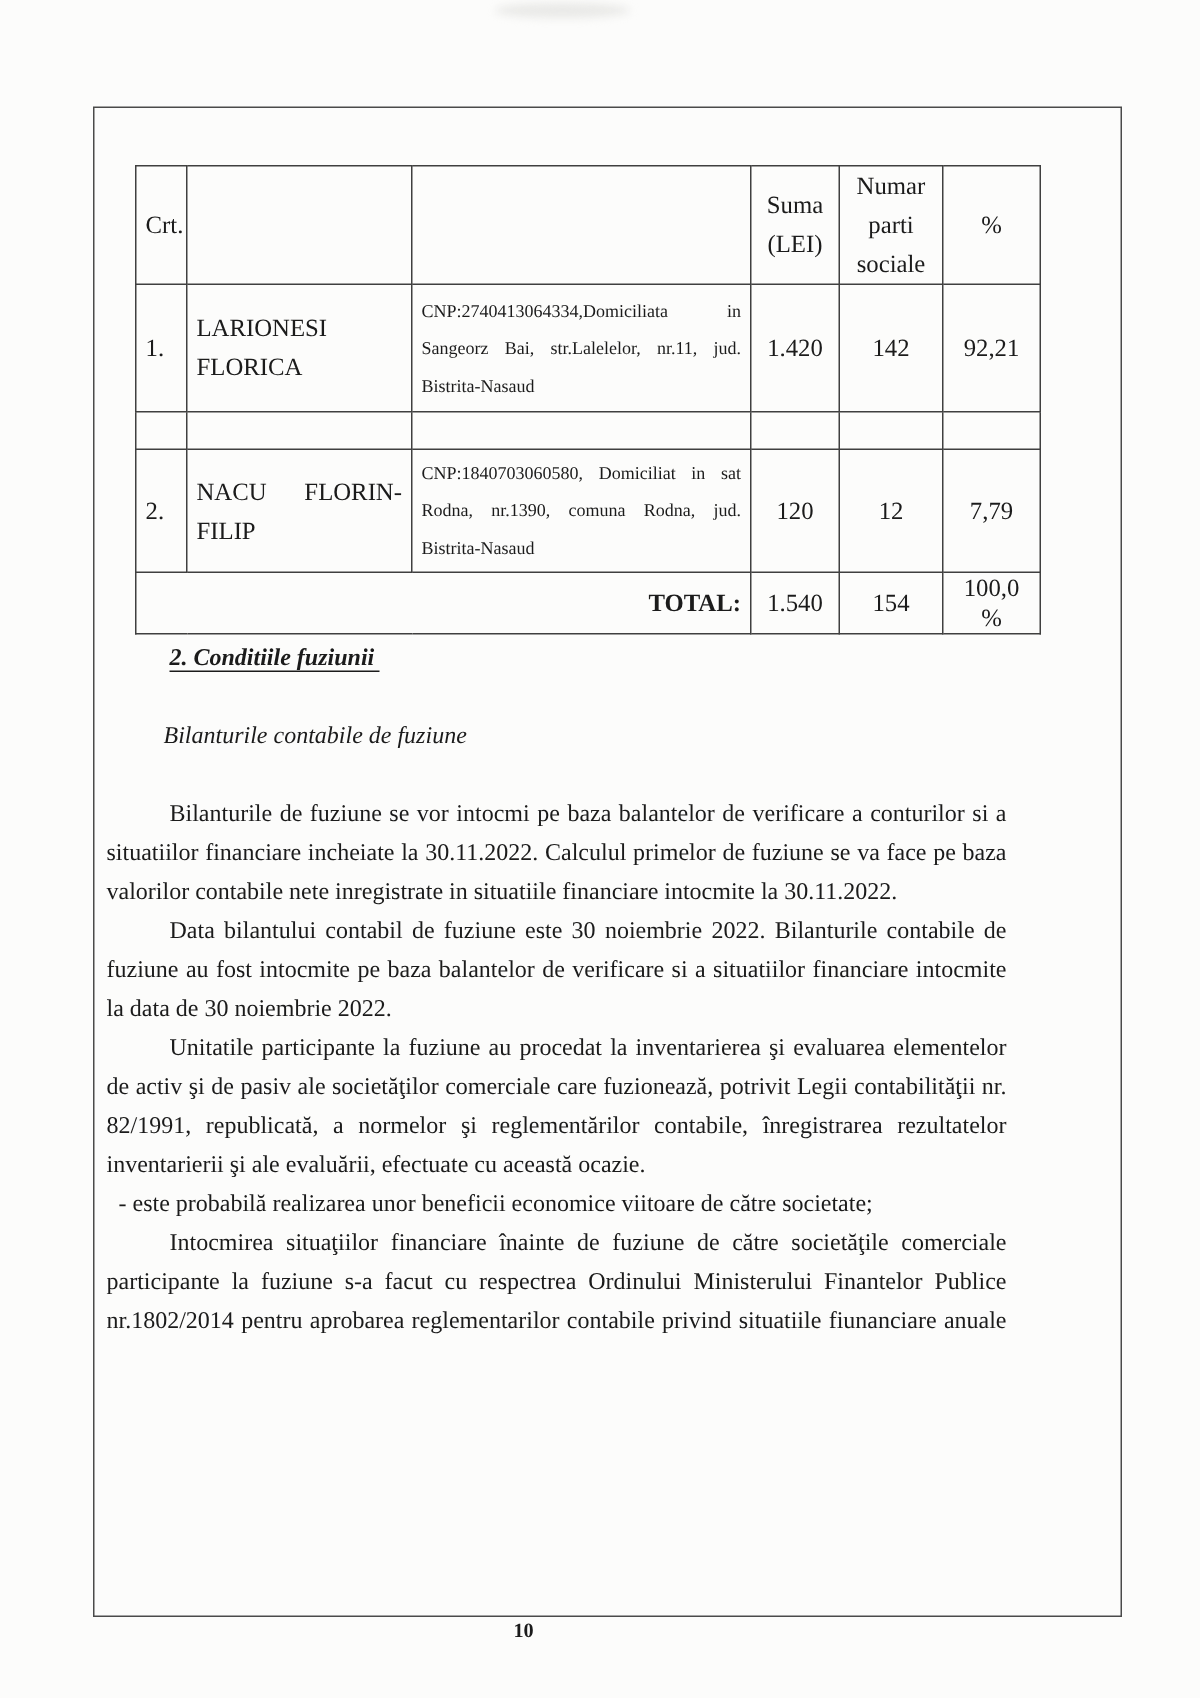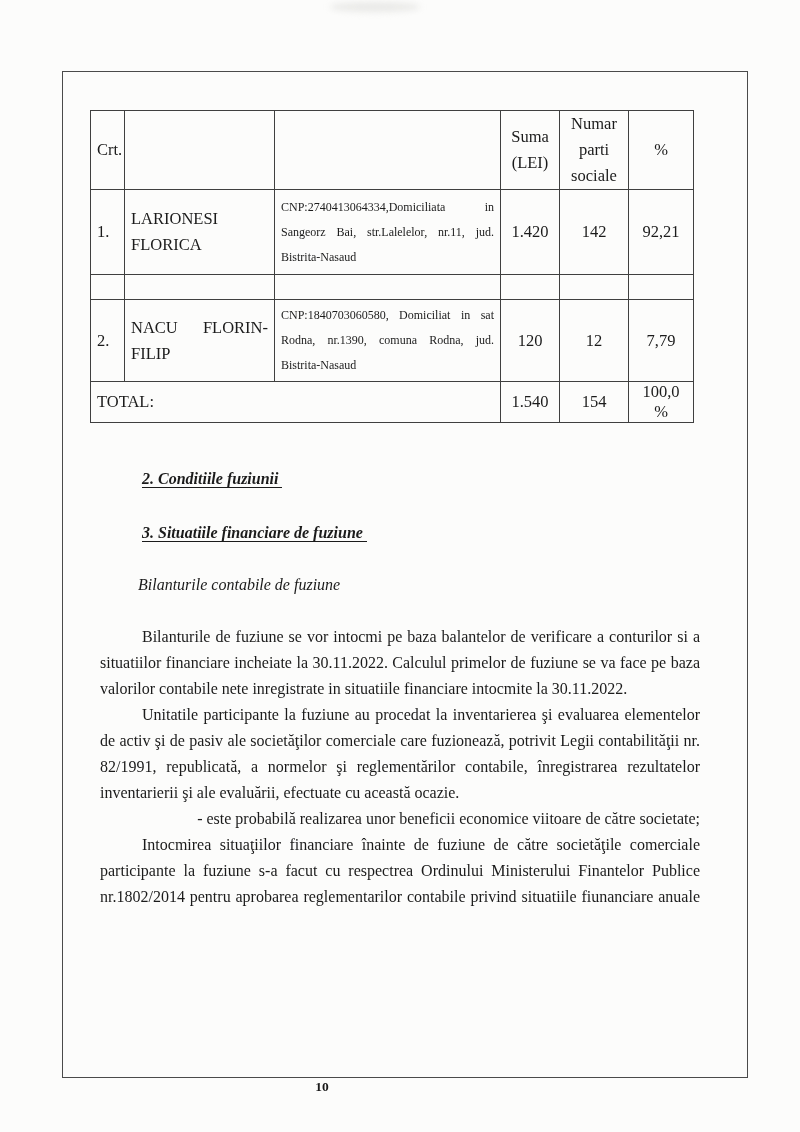--- a/index.html
+++ b/index.html
@@ -25,40 +25,40 @@
     overflow:hidden;}
   tr.hrow{height:75px;}
   tr.drow1{height:85px;}
   tr.spacer{height:25px;}
   tr.drow2{height:82px;}
   tr.trow{height:22px;}
   td.top{vertical-align:top;padding-top:3px;}
   td.ctr{text-align:center;}
   td.namecell{text-align:justify;padding:0 8px;}
   td.detcell{text-align:justify;font-size:12px;line-height:25px;padding:0 5px;}
-  td.totalcell{text-align:left;padding-right:52px;}
+  td.totalcell{text-align:right;padding-right:52px;font-weight:bold;}
   tr.trow td{line-height:20px;}
 
   
-  .textcol{position:absolute;left:100px;top:426px;width:600px;
-    font-size:16px;line-height:26px;text-align:justify;margin-top:40px;}
+  .textcol{position:absolute;left:71px;top:426px;width:600px;
+    font-size:16px;line-height:26px;text-align:justify;}
   .heading{font-weight:bold;font-style:italic;margin:0;}
   .heading .ul{border-bottom:1.6px solid #1b1b1b;padding-right:4px;}
   .h-indent{padding-left:42px;}
   .mt28{margin-top:28px;}
   .mt26{margin-top:26px;}
   p{margin:0;}
   p.para{text-indent:42px;}
   p.para-cont{text-indent:42px;text-align-last:justify;}
   .subheading{font-style:italic;padding-left:38px;}
-  .bullet{margin-left:8px;text-align:right;}
+  .bullet{margin-left:8px;text-align:left;}
 
   .pagenum{
     position:absolute;left:0;top:1079px;width:644px;text-align:center;
-    font-weight:bold;font-size:13.5px;line-height:15px;
+    font-weight:bold;font-size:13.5px;line-height:15px;padding-left:27px;
   }
 </style>
 </head>
 <body>
 
 <div class="smudge"></div>
 <div class="page-border"></div>
 
 <div class="content">
   <table class="otable">
@@ -109,23 +109,23 @@
       <td class="ctr">154</td>
       <td class="ctr">100,0 %</td>
     </tr>
   </tbody>
     </table>
 </div>
 
 <div class="textcol">
   <p class="heading h-indent"><span class="ul">2. Conditiile fuziunii</span></p>
 
-  <p class="heading h-indent mt28"><span class="ul">3. Situatiile financiare de fuziune</span></p>
 
   <p class="subheading mt26">Bilanturile contabile de fuziune</p>
 
   <p class="para mt26">Bilanturile de fuziune se vor intocmi pe baza balantelor de verificare a conturilor si a situatiilor financiare incheiate la 30.11.2022. Calculul primelor de fuziune se va face pe baza valorilor contabile nete inregistrate in situatiile financiare intocmite la 30.11.2022.</p>
+  <p class="para">Data bilantului contabil de fuziune este 30 noiembrie 2022. Bilanturile contabile de fuziune au fost intocmite pe baza balantelor de verificare si a situatiilor financiare intocmite la data de 30 noiembrie 2022.</p>
   <p class="para">Unitatile participante la fuziune au procedat la inventarierea şi evaluarea elementelor de activ şi de pasiv ale societăţilor comerciale care fuzionează, potrivit Legii contabilităţii nr. 82/1991, republicată, a normelor şi reglementărilor contabile, înregistrarea rezultatelor inventarierii şi ale evaluării, efectuate cu această ocazie.</p>
   <p class="bullet">- este probabilă realizarea unor beneficii economice viitoare de către societate;</p>
   <p class="para-cont">Intocmirea situaţiilor financiare înainte de fuziune de către societăţile comerciale participante la fuziune s-a facut cu respectrea Ordinului Ministerului Finantelor Publice nr.1802/2014 pentru aprobarea reglementarilor contabile privind situatiile fiunanciare anuale</p>
 </div>
 
 <div class="pagenum">10</div>
 
 </body></html>

